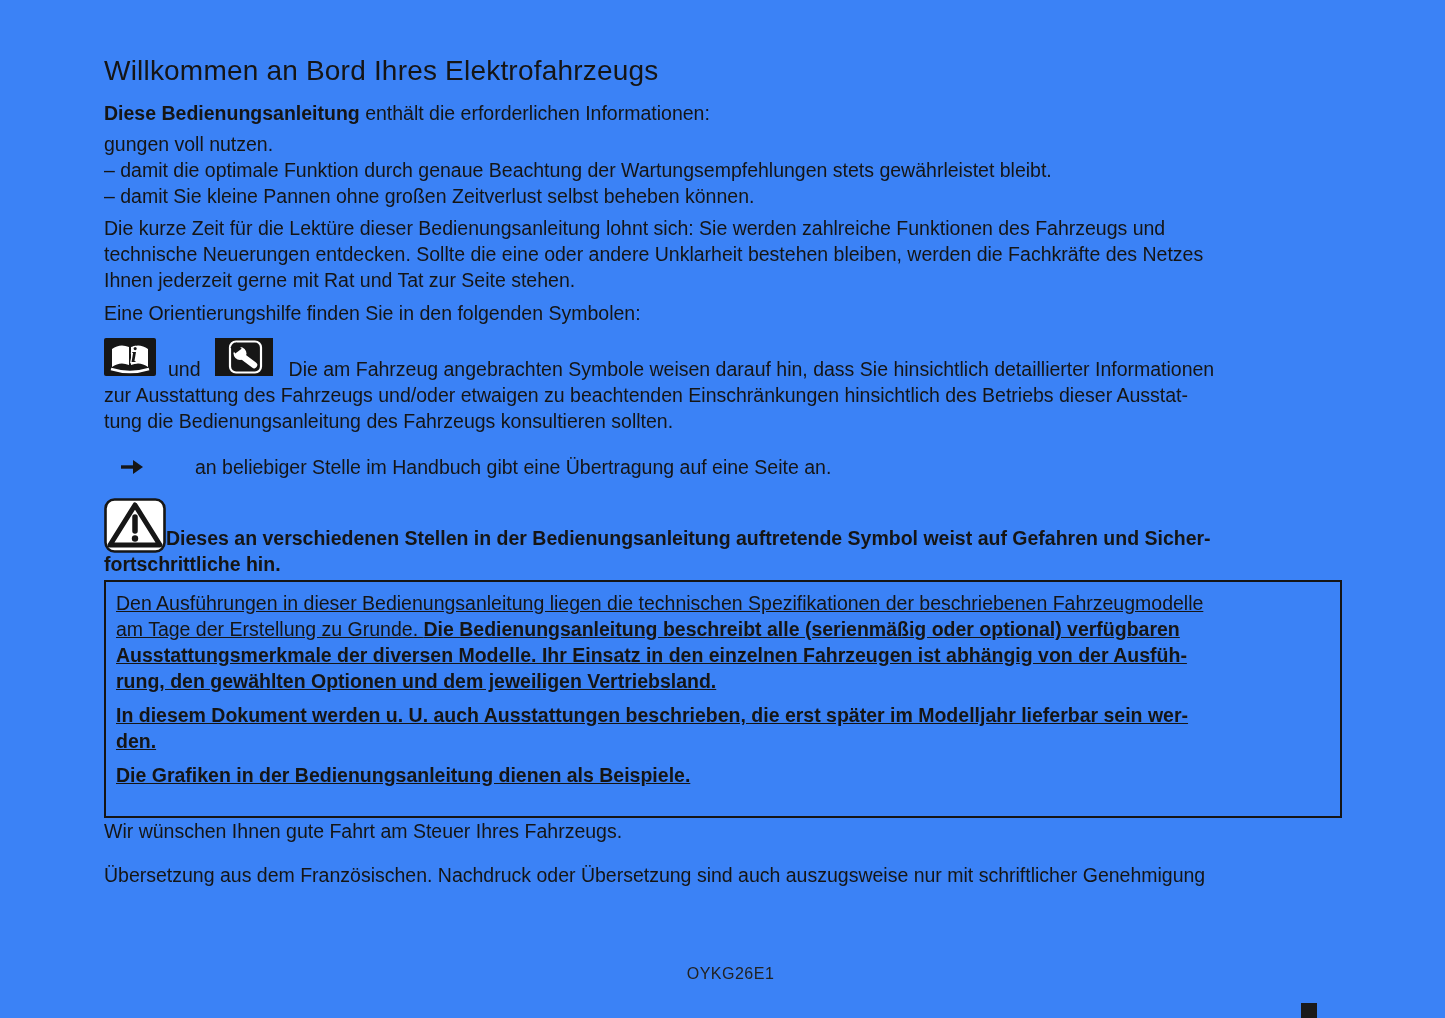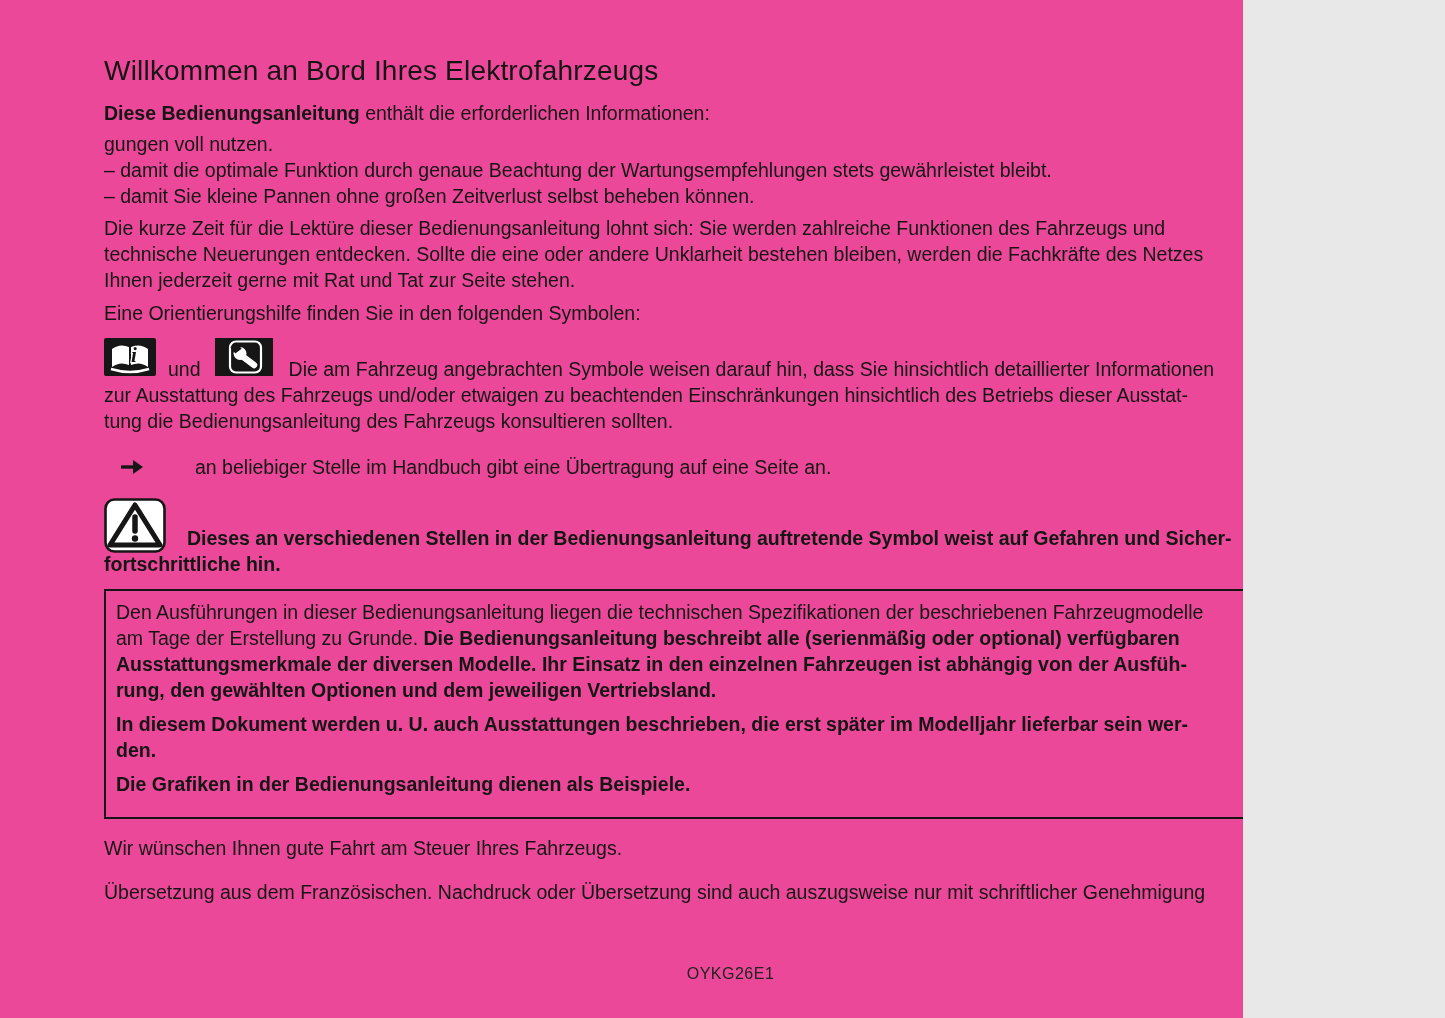--- a/index.html
+++ b/index.html
@@ -1,20 +1,20 @@
 <!DOCTYPE html>
 <html lang="de"><head>
 <meta charset="utf-8">
 <style>
   html, body { margin: 0; padding: 0; background: #e8e8e8; }
   .page {
     position: relative;
-    width: 1243px;
+    width: 1445px;
     height: 1018px;
-    background: #ec4899;
+    background: #3b82f6;
     overflow: hidden;
     font-family: "Liberation Sans", "DejaVu Sans", sans-serif;
     color: #151515;
   }
   .content {
     position: absolute;
     left: 104px;
     top: 54px;
     width: 1240px;
   }
@@ -49,31 +49,32 @@
   }
   .arrow-row svg { margin-left: 16px; flex: 0 0 auto; }
   .arrow-row .arrow-text { margin-left: 30px; }
   .warning-block { margin-top: 18px; font-weight: 700; }
   .warning-first-line {
     display: flex;
     align-items: flex-end;
     white-space: nowrap;
   }
   .warning-first-line svg { flex: 0 0 auto; margin-bottom: -2px; }
-  .warning-first-line .warn-text { margin-left: 21px; }
+  .warning-first-line .warn-text { margin-left: 0; }
   .info-box {
-    margin-top: 12px;
+    margin-top: 3px;
     border: 2px solid #151515;
-    padding: 8px 10px 20px 10px;
+    padding: 8px 10px 28px 10px;
     width: 1214px;
+    text-decoration: underline;
   }
   .info-box .p2 { margin-top: 8px; }
   .info-box .p3 { margin-top: 8px; }
   .bold { font-weight: 700; }
-  .closing { margin-top: 16px; }
+  .closing { }
   .copyright { margin-top: 18px; }
   .footer-code {
     position: absolute;
     left: 8px;
     top: 965px;
     width: 1445px;
     text-align: center;
     font-size: 16px;
     letter-spacing: 0.5px;
     color: #222;

